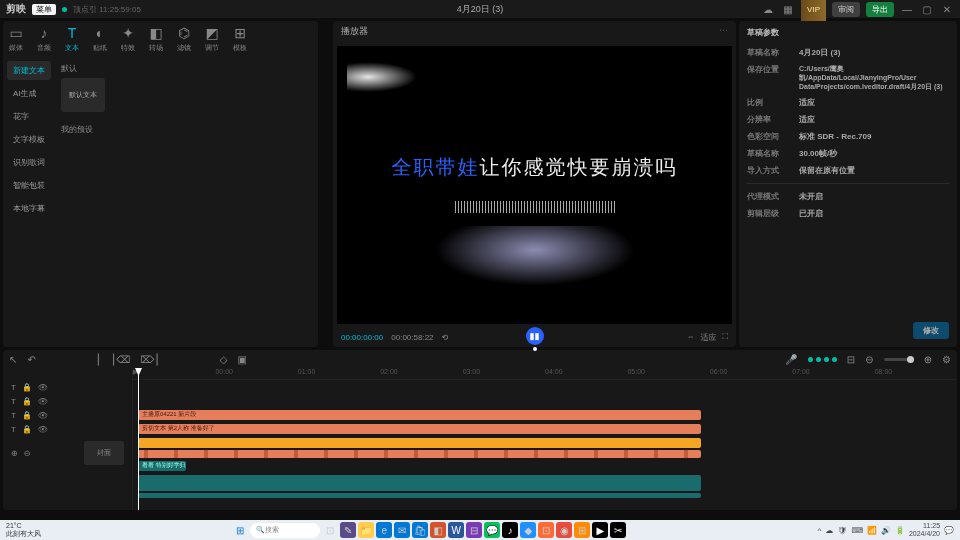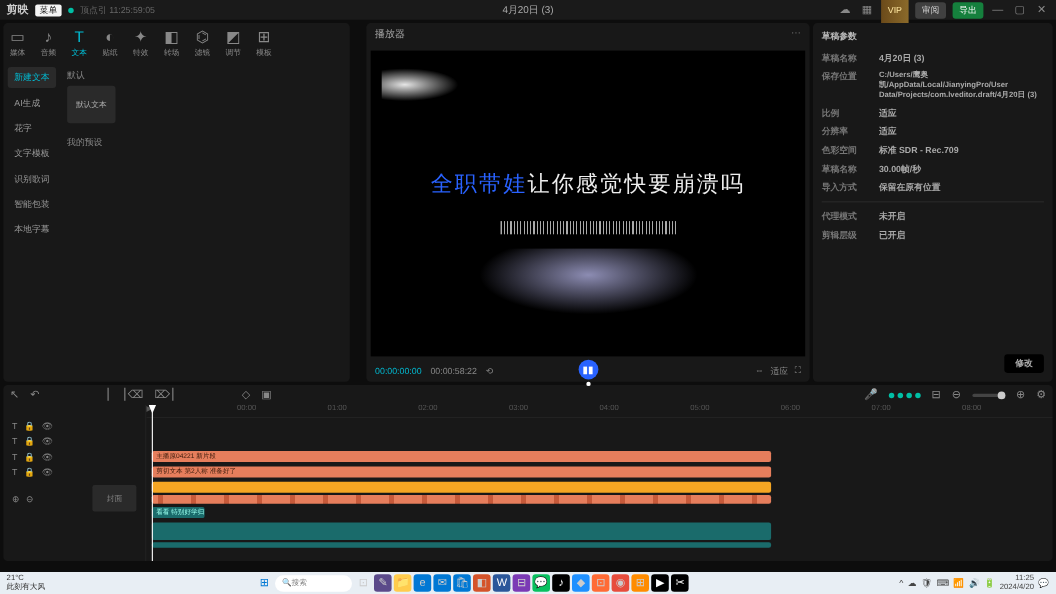--- a/index.html
+++ b/index.html
@@ -52,21 +52,21 @@
 .pcright { margin-left:auto; display:flex; gap:6px; }
 
 
 .rightpanel { width:218px; padding:4px 8px; font-size:8px; color:#aaa; display:flex; flex-direction:column;font-weight:bold; }
 .rphead { padding:2px 0 6px; color:#bbb; }
 .kv { display:flex; padding:3px 0; gap:8px; }
 .kv .k { width:44px; color:#777; }
 .kv .v { flex:1; color:#aaa; }
 .divline { height:1px; background:#2a2a2a; margin:4px 0; }
 .rpfoot { margin-top:auto; display:flex; justify-content:flex-end; padding:4px 0; }
-.footbtn { background:#000000; padding:3px 10px; border-radius:3px; font-size:8px; }
+.footbtn { background:#0c4a6e; padding:3px 10px; border-radius:3px; font-size:8px; }
 
 
 .timeline { height:160px; margin:0 3px 3px; background:#181818; border-radius:4px; display:flex; flex-direction:column; }
 .tltoolbar { height:18px; display:flex; align-items:center; padding:0 6px; gap:10px; font-size:10px; color:#888; }
 .tltoolbar .gap { width:40px; }
 .tltoolbar .right { margin-left:auto; display:flex; gap:10px; align-items:center; }
 .dots { display:flex; gap:3px; }
 .dot2 { width:5px; height:5px; border-radius:50%; background:#00bfa5; }
 .slider { width:30px; height:3px; background:#444; border-radius:2px; position:relative; }
 .slider::after { content:""; position:absolute; right:0; top:-2px; width:7px; height:7px; background:#ccc; border-radius:50%; }

